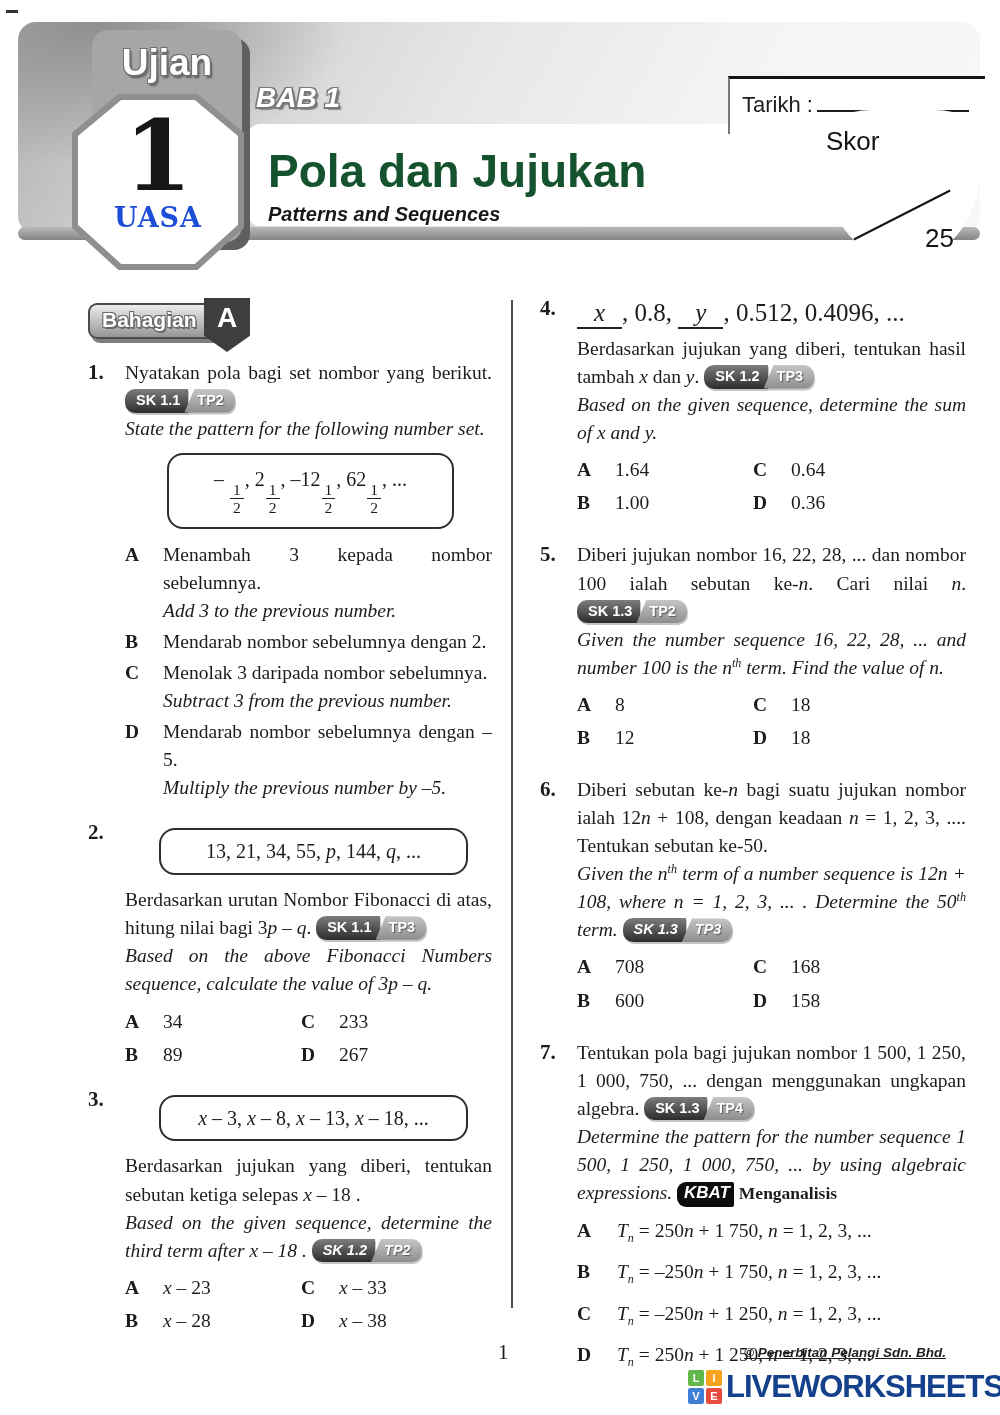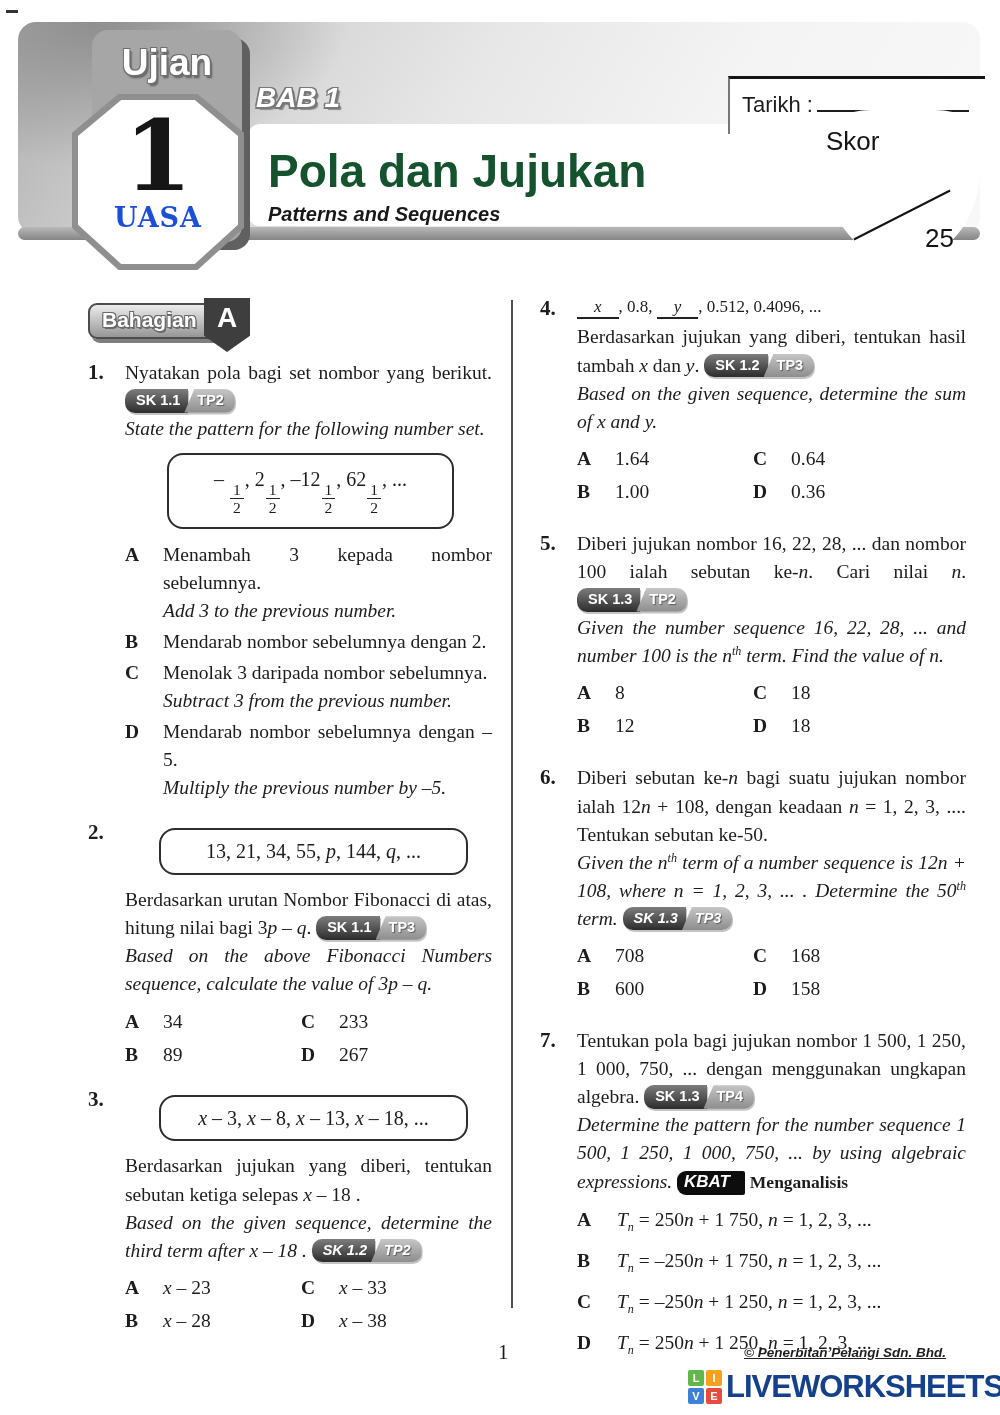--- a/index.html
+++ b/index.html
@@ -61,35 +61,35 @@
           text-align:center; padding-top:4px; box-sizing:border-box; }
 
   .q { display:flex; margin-bottom:17px; }
   .qnum { flex:none; width:37px; font-weight:bold; font-size:21px; padding-top:1px; }
   .qbody { flex:1; font-size:19.5px; line-height:1.44; }
   .stem { margin:0; text-align:justify; }
   .stem.en, .en { font-style:italic; }
   .seqbox { border:2px solid #2d2d2d; border-radius:16px; text-align:center; font-size:20px;
           padding:7px 4px; margin:9px 24px 11px 34px; white-space:nowrap; }
   .seqbox.q1 { margin:10px 38px 12px 42px; padding:10px 4px; }
-  .seqline { margin:0 0 4px 0; font-size:17px; }
+  .seqline { margin:0 0 4px 0; font-size:25px; }
   .blank { display:inline-block; border-bottom:2px solid #222; padding:0 17px; line-height:1.1; }
 
   .fr { display:inline-flex; flex-direction:column; vertical-align:-0.55em; text-align:center;
         font-size:0.78em; line-height:1.12; margin:0 1px; }
   .fr .nu { border-bottom:1.6px solid #222; padding:0 3px; }
 
   .badge { display:inline-flex; vertical-align:2px; white-space:nowrap; font-family:"Liberation Sans", sans-serif;
            font-weight:bold; font-size:14.5px; line-height:1; filter:drop-shadow(1.5px 2px 0 #c4c4c4); }
   .badge .sk { background:linear-gradient(#7d7d7d,#2c2c2c); color:#fff; padding:4px 8px 5px 11px; border-radius:10px 0 0 10px; }
   .badge .tp { background:linear-gradient(#c6c6c6,#8d8d8d); color:#fff; text-shadow:1px 1px 1px #5c5c5c;
                padding:4px 11px 5px 13px; margin-left:-4px; border-radius:0 10px 10px 0;
                clip-path:polygon(10px 0,100% 0,100% 100%,0 100%); }
   .kbat { display:inline-block; vertical-align:1px; background:#0d0d0d; color:#fff; border-radius:9px 2px 2px 9px;
-          padding:2px 15px 4px 7px; font-family:"Liberation Sans", sans-serif; font-weight:bold; font-style:italic; font-size:17px; line-height:1.1; }
+          padding:2px 4px 4px 7px; font-family:"Liberation Sans", sans-serif; font-weight:bold; font-style:italic; font-size:17px; line-height:1.1; }
   .kbat-note { font-style:normal; font-weight:600; font-size:17.5px; }
 
   .optml { display:flex; margin-top:3px; }
   .optml .ol { flex:none; width:38px; font-weight:bold; }
   .optml .ob { flex:1; }
   .optml .ob .my { display:block; text-align:justify; }
   .optml .ob .oen { display:block; font-style:italic; }
 
   .optgrid { display:grid; grid-template-columns:176px 1fr; row-gap:5px; margin-top:9px; }
   .optcell { display:flex; }

